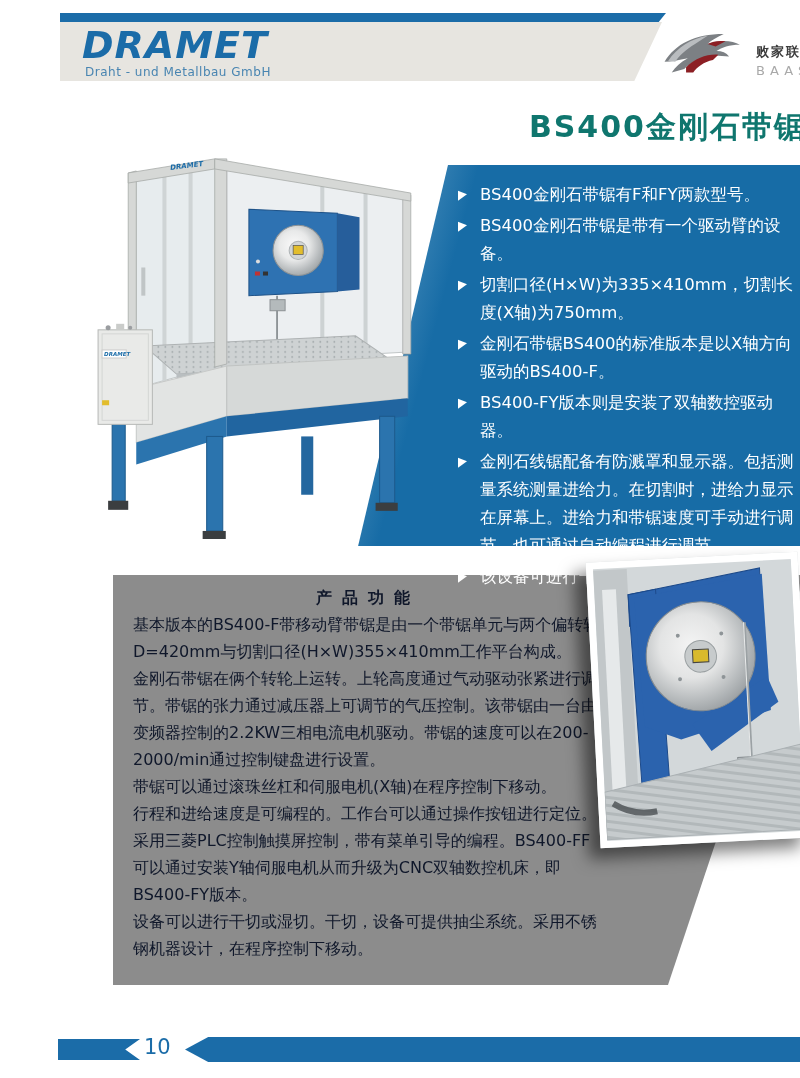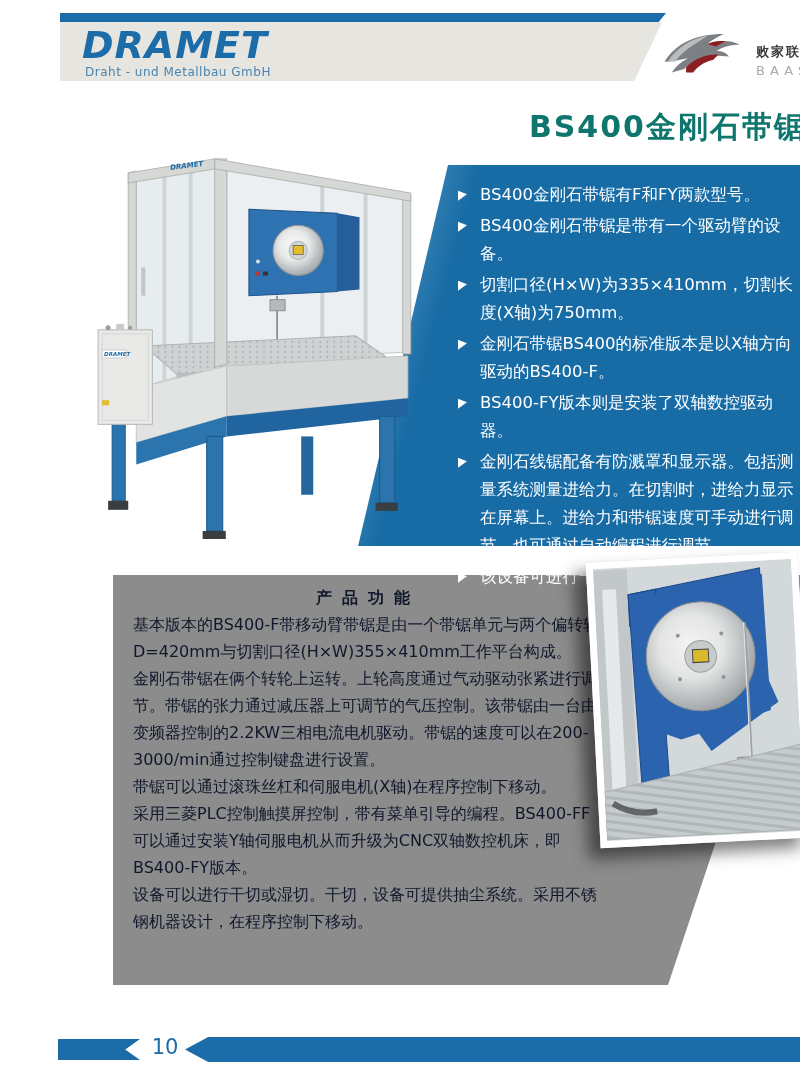--- a/index.html
+++ b/index.html
@@ -42,21 +42,21 @@
   .pf-title{font-size:21px;font-weight:bold;letter-spacing:10px;text-align:center;margin:0 0 8px 0;}
   .gray-content p{margin:0;font-size:16px;line-height:27px;}
   
   .closeup{position:absolute;left:545px;top:557px;width:198px;height:272px;z-index:3;
     border:7px solid #ffffff;transform:rotate(-3deg);
     box-shadow:-12px 10px 16px rgba(0,0,0,.5);background:#d3d8da;}
   .closeup svg{display:block;}
   
   .foot-left{position:absolute;left:10px;top:1039px;width:82px;height:21px;background:#1b6ca8;
     clip-path:polygon(0 0,100% 0,82% 50%,100% 100%,0 100%);}
-  .foot-num{position:absolute;left:96px;top:1035px;width:42px;text-align:center;
+  .foot-num{position:absolute;left:96px;top:1035px;width:42px;
     font-size:21px;color:#1b6ca8;}
   .foot-right{position:absolute;left:137px;top:1037px;width:663px;height:25px;background:#1b6ca8;
     clip-path:polygon(0 50%,3.5% 0,100% 0,100% 100%,3.5% 100%);}
 </style>
 </head>
 <body>
 
 <div class="page">
 
   <div class="hdr-blue"></div>
@@ -186,24 +186,25 @@
     </svg>
   </div>
 
   <div class="gray-box"></div>
   <div class="gray-content">
     <p class="pf-title">产品功能</p>
     <div>
 
         <p>基本版本的BS400-F带移动臂带锯是由一个带锯单元与两个偏转轮D=420mm与切割口径(H×W)355×410mm工作平台构成。</p>
 
-        <p>金刚石带锯在俩个转轮上运转。上轮高度通过气动驱动张紧进行调节。带锯的张力通过减压器上可调节的气压控制。该带锯由一台由变频器控制的2.2KW三相电流电机驱动。带锯的速度可以在200-3000/min通过控制键盘进行设置。</p>
+        <p>金刚石带锯在俩个转轮上运转。上轮高度通过气动驱动张紧进行调节。带锯的张力通过减压器上可调节的气压控制。该带锯由一台由变频器控制的2.2KW三相电流电机驱动。带锯的速度可以在200-2000/min通过控制键盘进行设置。</p>
 
         <p>带锯可以通过滚珠丝杠和伺服电机(X轴)在程序控制下移动。</p>
 
+        <p>行程和进给速度是可编程的。工作台可以通过操作按钮进行定位。</p>
 
         <p>采用三菱PLC控制触摸屏控制，带有菜单引导的编程。BS400-FF可以通过安装Y轴伺服电机从而升级为CNC双轴数控机床，即BS400-FY版本。</p>
 
         <p>设备可以进行干切或湿切。干切，设备可提供抽尘系统。采用不锈钢机器设计，在程序控制下移动。</p>
       </div>
   </div>
 
   <div class="closeup">
     <svg width="198" height="272" viewBox="0 0 200 272">
       <defs>

